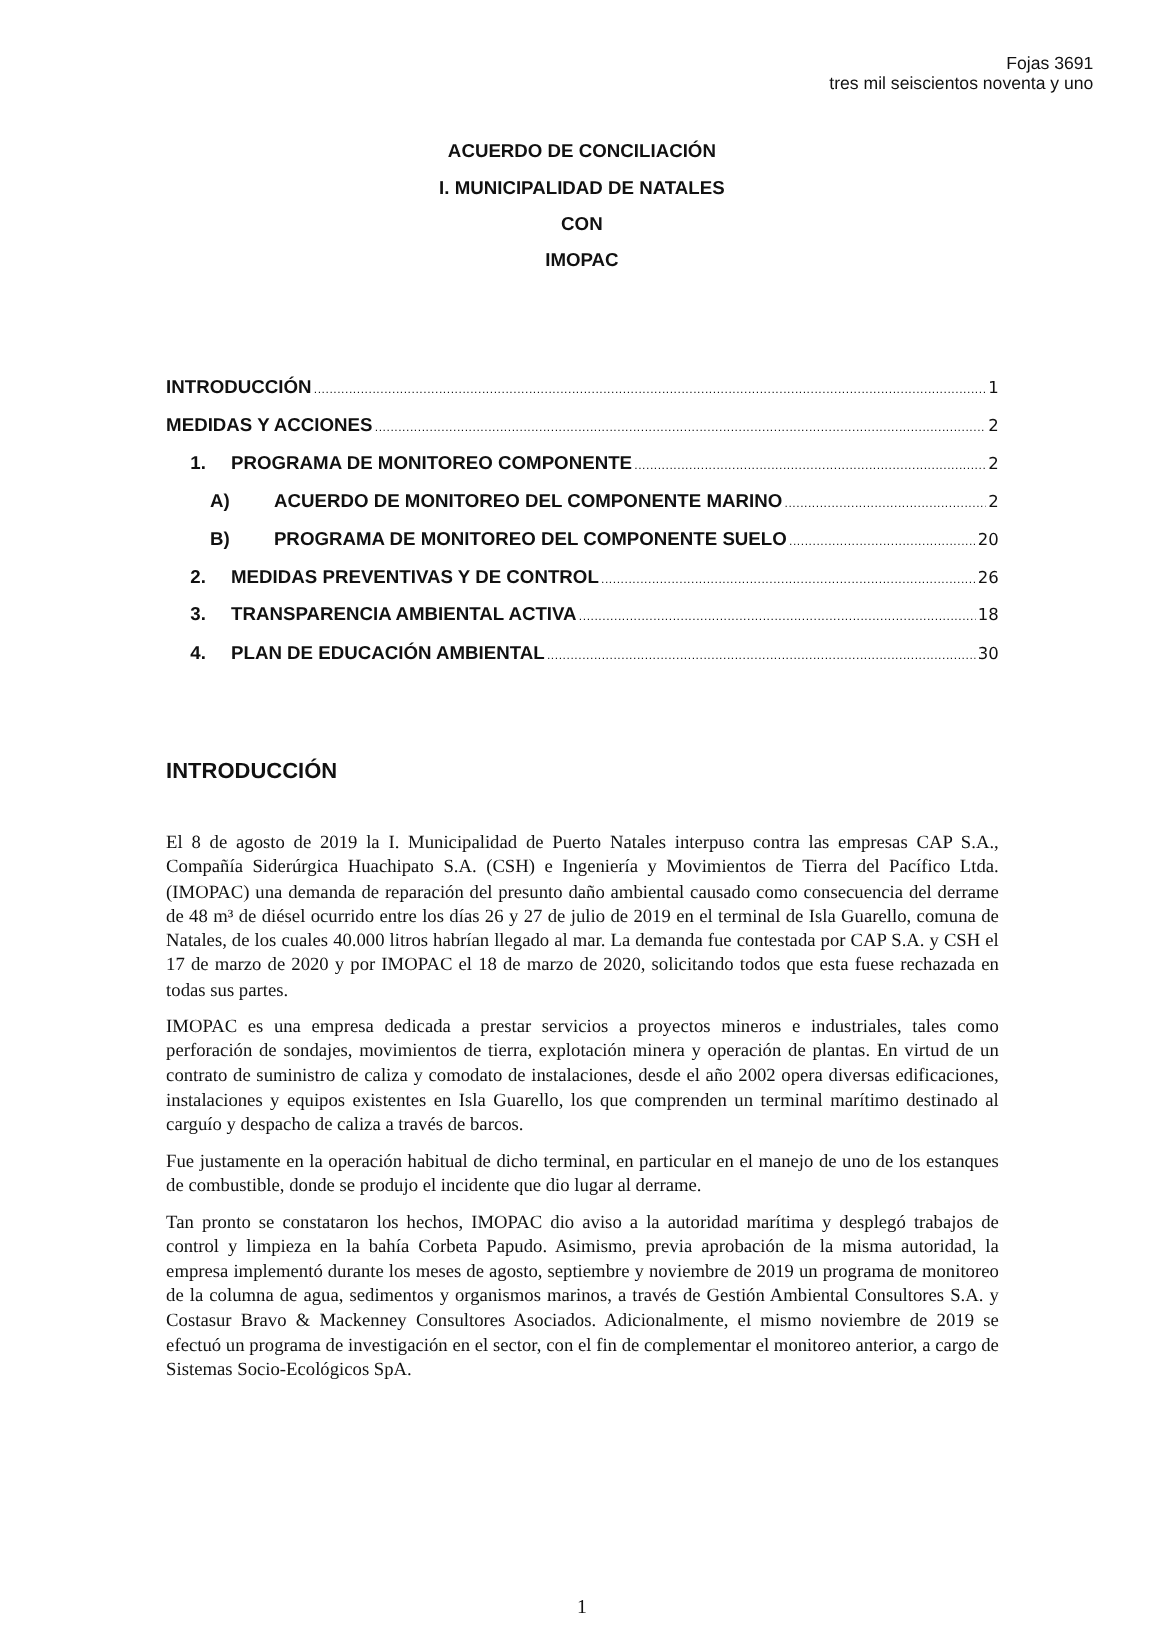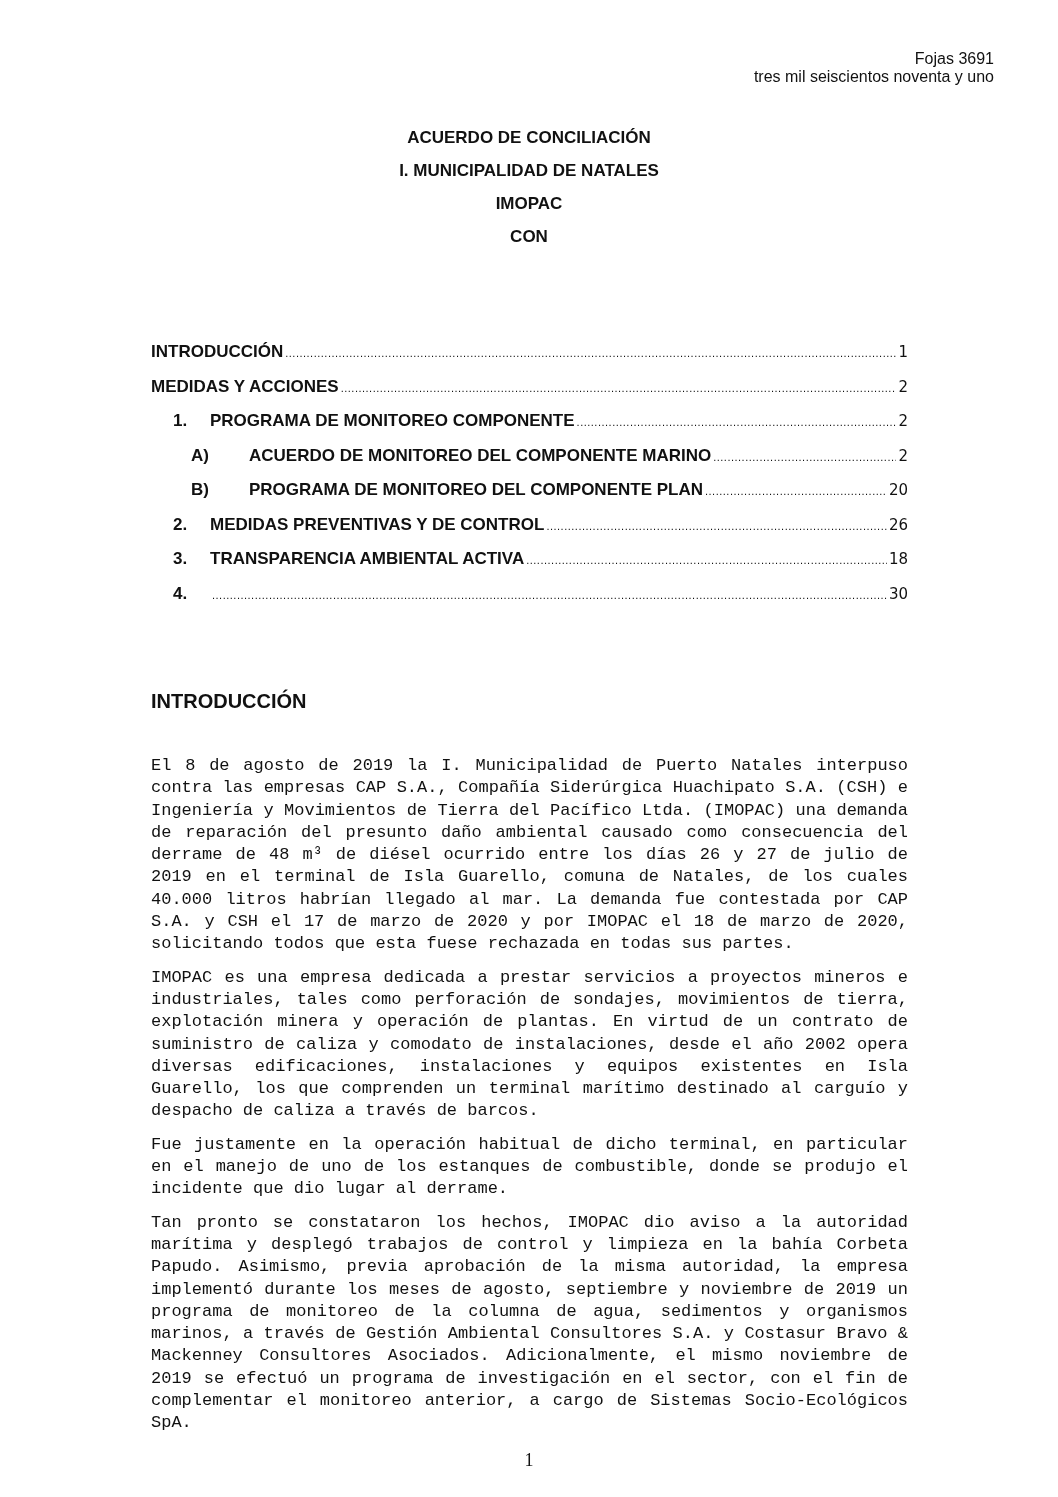--- a/index.html
+++ b/index.html
@@ -13,39 +13,39 @@
   .toc-row .num { display: inline-block; }
   .toc-row .lbl { white-space: nowrap; }
   .toc-row .dots { flex: 1; overflow: hidden; white-space: nowrap; font-weight: normal; font-size: 11px; letter-spacing: 0.5px; margin: 0 2px; }
   .toc-row .dots::before { content: "........................................................................................................................................................................................................................................................................................................"; }
   .toc-row .pg { font-family: "DejaVu Sans", sans-serif; font-weight: normal; font-size: 15px; }
   .lvl2 { padding-left: 22px; }
   .lvl2 .num { width: 37px; }
   .lvl3 { padding-left: 40px; }
   .lvl3 .num { width: 58px; }
   .section-heading { position: absolute; left: 151px; top: 690px; font-family: "Liberation Sans", sans-serif; font-weight: bold; font-size: 20px; }
-  .body { position: absolute; left: 151px; top: 755px; width: 757px; font-family: Liberation Mono, monospace; font-size: 17px; line-height: 22.3px; text-align: justify; }
+  .body { position: absolute; left: 151px; top: 755px; width: 757px; font-family: Liberation Serif, serif; font-size: 17px; line-height: 22.3px; text-align: justify; }
   .body p { margin: 0 0 11px 0; }
   .page-number { position: absolute; left: 0; width: 1058px; top: 1450px; text-align: center; font-family: "Liberation Serif", serif; font-size: 18px; }
 </style>
 </head>
 <body>
 
 <div class="page">
 
   <div class="fojas">
     <div>Fojas 3691</div>
     <div>tres mil seiscientos noventa y uno</div>
   </div>
 
   <div class="title-block">
     <div>ACUERDO DE CONCILIACIÓN</div>
     <div>I. MUNICIPALIDAD DE NATALES</div>
+    <div>CON</div>
     <div>IMOPAC</div>
-    <div>CON</div>
   </div>
 
   <div class="toc">
     <div class="toc-row lvl1">
       <span class="lbl">INTRODUCCIÓN</span>
       <span class="dots"></span>
       <span class="pg">1</span>
     </div>
     <div class="toc-row lvl1">
       <span class="lbl">MEDIDAS Y ACCIONES </span>
@@ -59,38 +59,39 @@
       <span class="pg">2</span>
     </div>
     <div class="toc-row lvl3">
       <span class="num">A)</span>
       <span class="lbl">ACUERDO DE MONITOREO DEL COMPONENTE MARINO</span>
       <span class="dots"></span>
       <span class="pg">2</span>
     </div>
     <div class="toc-row lvl3">
       <span class="num">B)</span>
-      <span class="lbl">PROGRAMA DE MONITOREO DEL COMPONENTE PLAN </span>
+      <span class="lbl">PROGRAMA DE MONITOREO DEL COMPONENTE SUELO </span>
       <span class="dots"></span>
       <span class="pg">20</span>
     </div>
     <div class="toc-row lvl2">
       <span class="num">2.</span>
       <span class="lbl">MEDIDAS PREVENTIVAS Y DE CONTROL</span>
       <span class="dots"></span>
       <span class="pg">26</span>
     </div>
     <div class="toc-row lvl2">
       <span class="num">3.</span>
       <span class="lbl">TRANSPARENCIA AMBIENTAL ACTIVA</span>
       <span class="dots"></span>
       <span class="pg">18</span>
     </div>
     <div class="toc-row lvl2">
       <span class="num">4.</span>
+      <span class="lbl">PLAN DE EDUCACIÓN AMBIENTAL </span>
       <span class="dots"></span>
       <span class="pg">30</span>
     </div>
   </div>
 
   <div class="section-heading">INTRODUCCIÓN</div>
 
   <div class="body">
     <p>El 8 de agosto de 2019 la I. Municipalidad de Puerto Natales interpuso contra las empresas CAP S.A., Compañía Siderúrgica Huachipato S.A. (CSH) e Ingeniería y Movimientos de Tierra del Pacífico Ltda. (IMOPAC) una demanda de reparación del presunto daño ambiental causado como consecuencia del derrame de 48 m³ de diésel ocurrido entre los días 26 y 27 de julio de 2019 en el terminal de Isla Guarello, comuna de Natales, de los cuales 40.000 litros habrían llegado al mar. La demanda fue contestada por CAP S.A. y CSH el 17 de marzo de 2020 y por IMOPAC el 18 de marzo de 2020, solicitando todos que esta fuese rechazada en todas sus partes.</p>
     <p>IMOPAC es una empresa dedicada a prestar servicios a proyectos mineros e industriales, tales como perforación de sondajes, movimientos de tierra, explotación minera y operación de plantas. En virtud de un contrato de suministro de caliza y comodato de instalaciones, desde el año 2002 opera diversas edificaciones, instalaciones y equipos existentes en Isla Guarello, los que comprenden un terminal marítimo destinado al carguío y despacho de caliza a través de barcos.</p>

